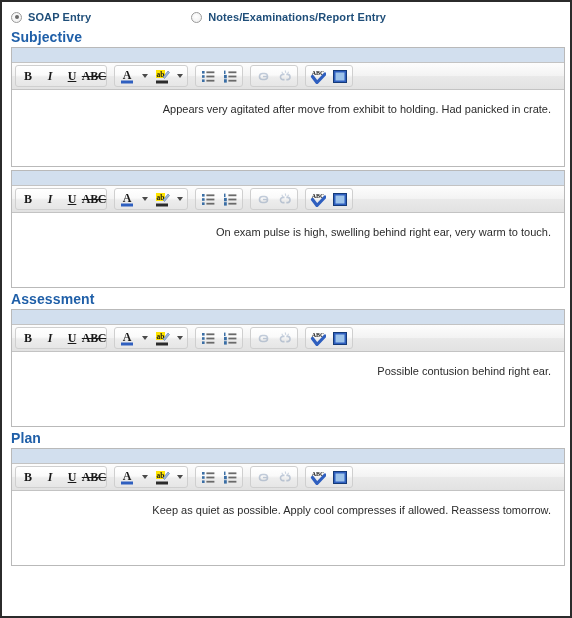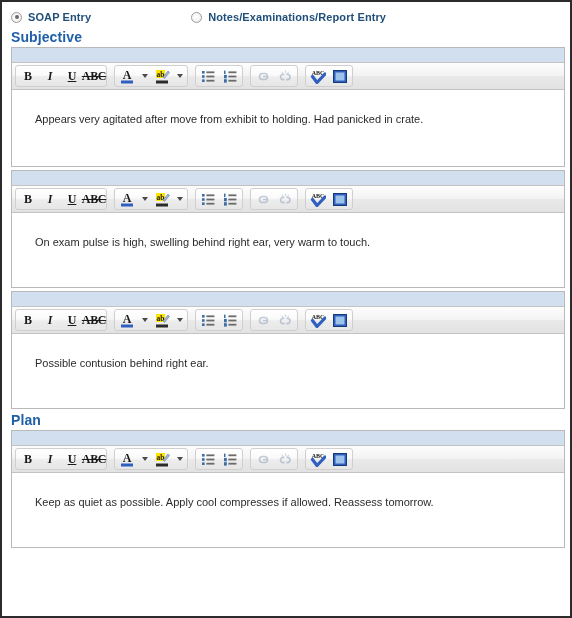--- a/index.html
+++ b/index.html
@@ -147,21 +147,21 @@
   }
   .dim { opacity: 0.45; }
 
   .editor-body {
     background: #ffffff;
     padding: 8px 9px 4px 9px;
     font-size: 11px;
     color: #2b2b2b;
     line-height: 14px;
   }
-  .editor-body p { margin: 14px; }
+  .editor-body p { margin: 4px; text-align: right; }
 </style>
 </head>
 <body>
 
 <div class="page-frame">
   <div class="page-inner">
 
     <div class="mode-row">
       <div class="radio-item">
         <span class="radio-dot checked"></span>
@@ -325,20 +325,21 @@
                   </svg>
                 </div>
               </div>
             </div>
             <div class="editor-body" style="height: 62px;">
               <p>On exam pulse is high, swelling behind right ear, very warm to touch.</p>
             </div>
           </div>
         </div>
         <div class="section">
+          <div class="section-label">Assessment</div>
           <div class="editor">
             <div class="editor-topbar"></div>
             <div class="editor-toolbar">
               <div class="tb-group">
                 <div class="tb-btn">
                   <span class="b-glyph">B</span>
                 </div>
                 <div class="tb-btn">
                   <span class="i-glyph">I</span>
                 </div>

